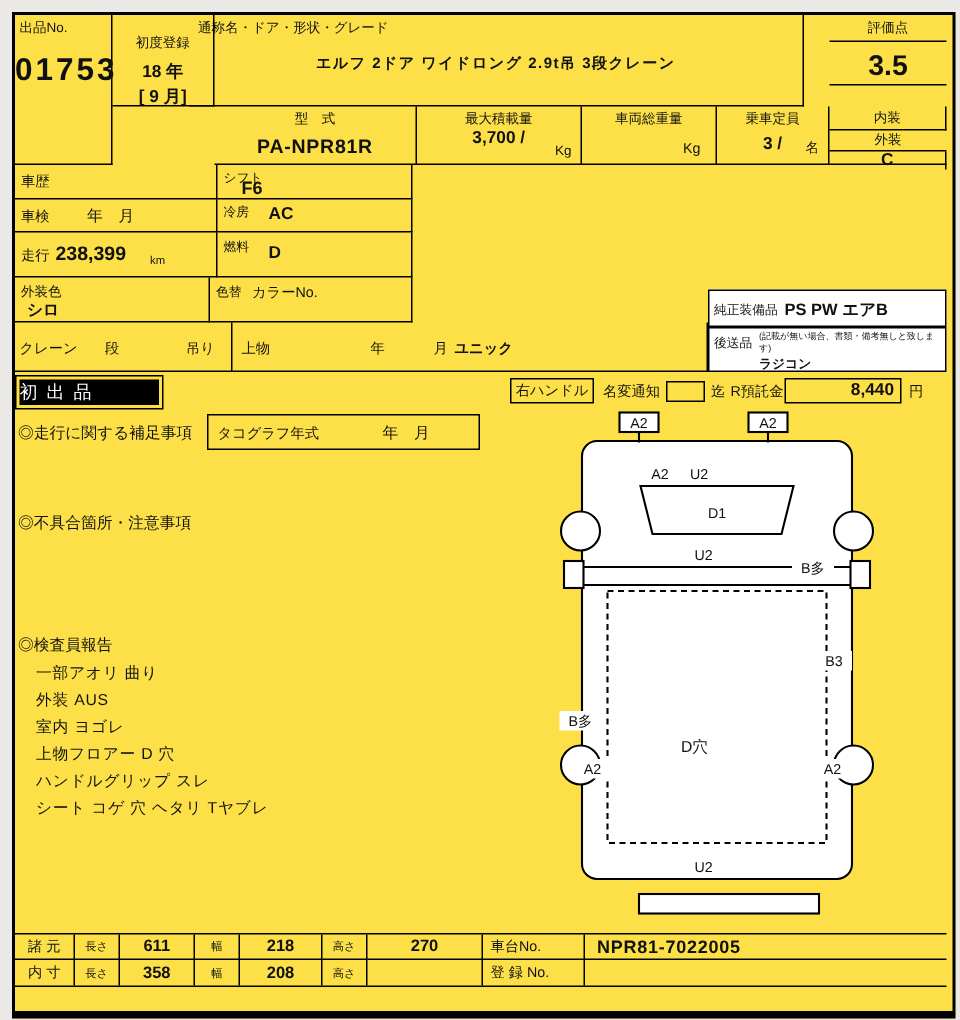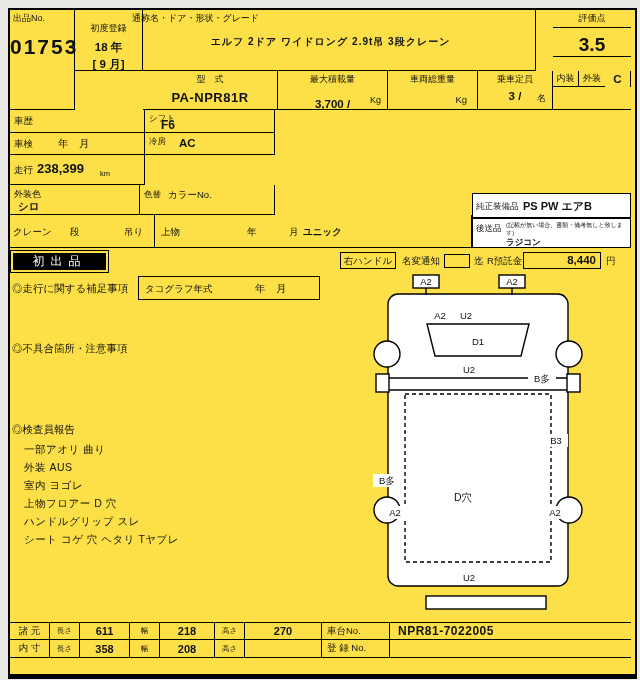--- a/index.html
+++ b/index.html
@@ -49,36 +49,36 @@
   </div>
 
 
   <div class="c br bb" style="left:133px;top:61px;width:135px;height:39px">
     <div class="lbl ctr" style="padding-top:2px">型　式</div>
     <div class="ctr v" style="font-size:13px;margin-top:4px;letter-spacing:.5px">PA-NPR81R</div>
   </div>
 
   <div class="c br bb" style="left:268px;top:61px;width:110px;height:39px">
     <div class="lbl ctr" style="padding-top:2px">最大積載量</div>
-    <div class="ctr s115 v" style="margin-top:12px">3,700 /</div>
+    <div class="ctr s115 v" style="margin-top:0">3,700 /</div>
     <span class="c lbl" style="right:6px;bottom:4px">Kg</span>
   </div>
 
   <div class="c br bb" style="left:378px;top:61px;width:90px;height:39px">
     <div class="lbl ctr" style="padding-top:2px">車両総重量</div>
     <span class="c s95" style="right:10px;bottom:4px">Kg</span>
   </div>
 
   <div class="c br bb" style="left:468px;top:61px;width:75px;height:39px">
     <div class="lbl ctr" style="padding-top:2px">乗車定員</div>
     <div class="ctr s115 v" style="margin-top:4px">3 /</div>
     <span class="c lbl" style="right:6px;bottom:4px">名</span>
   </div>
 
-  <div class="c bb" style="left:543px;top:61px;width:78px;height:39px;display:grid;grid-template-columns:1fr 1fr 1fr;grid-template-rows:16px 1fr">
+  <div class="c bb" style="left:543px;top:61px;width:78px;height:39px;display:grid;grid-template-columns:1fr;grid-template-rows:16px 1fr">
     <div class="fcell lbl br bb">内装</div>
     <div class="fcell lbl bb">外装</div>
     <div class="fcell s115 v br">C</div>
     <div class="fcell s115 v"></div>
   </div>
 
   <div class="c br bb" style="left:0;top:100px;width:135px;height:23px">
     <span class="c s95" style="left:4px;top:5px">車歴</span>
   </div>
   <div class="c br bb" style="left:135px;top:100px;width:130px;height:23px">
@@ -92,20 +92,24 @@
   </div>
   <div class="c br bb" style="left:135px;top:123px;width:130px;height:22px">
     <span class="c s85" style="left:4px;top:3px">冷房</span>
     <span class="c v" style="left:34px;top:4px;font-size:11.5px">AC</span>
   </div>
 
   <div class="c br bb" style="left:0;top:145px;width:135px;height:30px">
     <span class="c s95" style="left:4px;top:9px">走行</span>
     <span class="c v" style="left:27px;top:6px;font-size:13px">238,399</span>
     <span class="c s75" style="left:90px;top:14px">km</span>
+  </div>
+  <div class="c br bb" style="left:135px;top:145px;width:130px;height:30px">
+    <span class="c s85" style="left:4px;top:4px">燃料</span>
+    <span class="c v" style="left:34px;top:8px;font-size:11.5px">D</span>
   </div>
 
   <div class="c br bb" style="left:0;top:175px;width:130px;height:30px">
     <span class="c lbl" style="left:4px;top:3px">外装色</span>
     <span class="c s105 v" style="left:8px;top:15px">シロ</span>
   </div>
   <div class="c br bb" style="left:130px;top:175px;width:135px;height:30px">
     <span class="c s85" style="left:4px;top:4px">色替</span>
     <span class="c s95" style="left:28px;top:4px">カラーNo.</span>
   </div>
@@ -128,21 +132,21 @@
     <span class="c v" style="left:50px;top:5px;font-size:11px">PS PW エアB</span>
   </div>
 
   <div class="c ba" style="left:462px;top:208px;width:159px;height:30px;background:#fff">
     <span class="c s85" style="left:3px;top:4px">後送品</span>
     <span class="c" style="left:33px;top:2px;width:124px;font-size:6px;line-height:8px">(記載が無い場合、書類・備考無しと致します)</span>
     <span class="c s85 v" style="left:33px;top:18px">ラジコン</span>
   </div>
 
   <div class="c ba" style="left:0;top:240px;width:99px;height:23px">
-    <div style="position:absolute;inset:2px;background:#000;color:#fff;font-size:12px;letter-spacing:6px;text-align:center;line-height:17px">初出品</div>
+    <div style="position:absolute;inset:2px;background:#000;color:#fff;font-size:12px;letter-spacing:6px;text-align:left;line-height:17px">初出品</div>
   </div>
 
   <div class="c ba ctr s95" style="left:330px;top:242px;width:56px;height:17px;line-height:15px">右ハンドル</div>
   <span class="c s95" style="left:392px;top:245px">名変通知</span>
   <span class="c ba" style="left:434px;top:244px;width:26px;height:14px"></span>
   <span class="c s95" style="left:464px;top:245px">迄</span>
   <span class="c s95" style="left:477px;top:245px">R預託金</span>
   <div class="c ba" style="left:513px;top:242px;width:78px;height:17px;text-align:right;font-size:11.5px;font-weight:600;line-height:15px;padding-right:4px">8,440</div>
   <span class="c s95" style="left:596px;top:245px">円</span>
 

